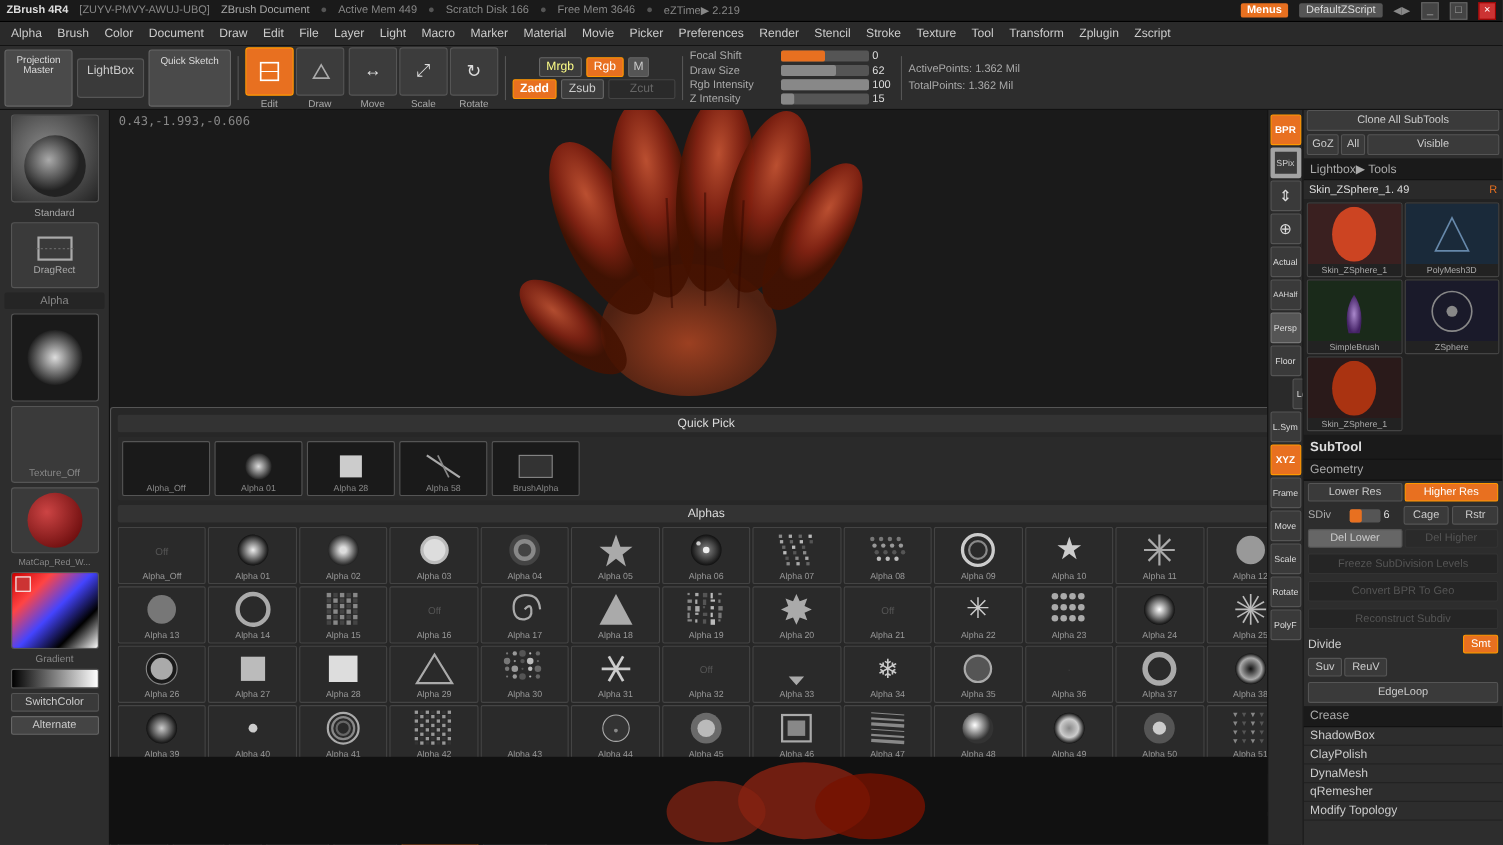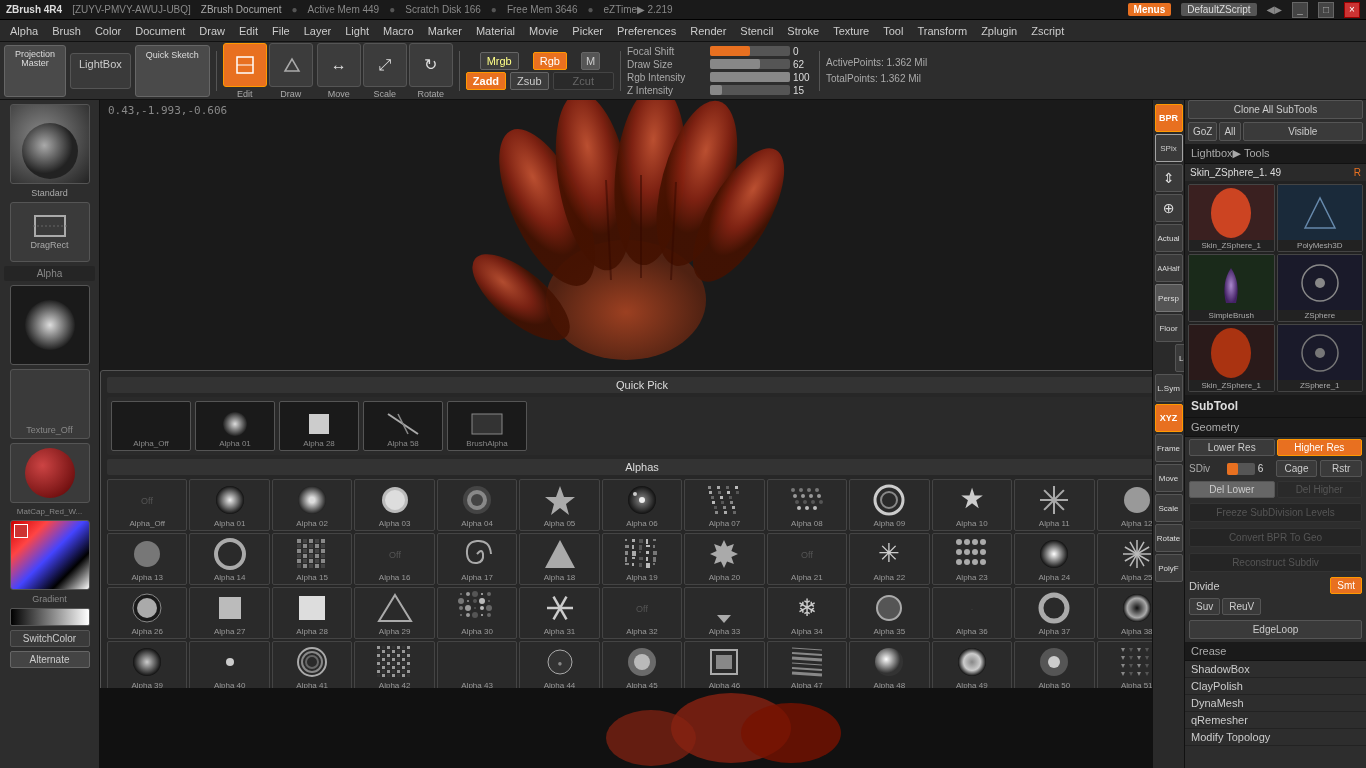--- a/index.html
+++ b/index.html
@@ -612,21 +612,21 @@
       border-radius: 2px;
       display: flex;
       align-items: center;
       justify-content: center;
       font-size: 9px;
       font-weight: bold;
     }
 
     .ci-btn-gray {
       background: #3a3a3a;
-      border: 1px solid #a3a3a3;
+      border: 4px solid #a3a3a3;
       color: #ccc;
       width: 28px;
       height: 28px;
       cursor: pointer;
       border-radius: 2px;
       display: flex;
       align-items: center;
       justify-content: center;
       font-size: 9px;
     }
@@ -804,21 +804,21 @@
     <div style="display:flex;gap:2px;font-size:9px;color:#aaa;">
       <span style="width:44px;text-align:center;">Move</span>
       <span style="width:44px;text-align:center;">Scale</span>
       <span style="width:44px;text-align:center;">Rotate</span>
     </div>
   </div>
 
   <div class="toolbar-sep"></div>
 
   <div style="display:flex;flex-direction:column;gap:2px;align-items:center;">
-    <div style="display:flex;gap:14px;align-items:center;">
+    <div style="display:flex;gap:4px;align-items:center;">
       <div class="rgb-box">Mrgb</div>
       <div class="rgb-box" style="background:#e87020;border-color:#f90;color:#fff;">Rgb</div>
       <div class="rgb-m-box">M</div>
     </div>
     <div style="display:flex;gap:4px;align-items:center;">
       <div class="zadd-box">Zadd</div>
       <div class="zsub-box">Zsub</div>
       <div class="zcut-box">Zcut</div>
     </div>
   </div>
@@ -1957,29 +1957,20 @@
       </div>
 
       <div class="thumb-item">
         <div class="thumb-bg" style="background:#2a1a1a;">
           <svg width="50" height="50">
               <ellipse cx="25" cy="25" rx="20" ry="25" fill="#aa3311"></ellipse>
             </svg>
         </div>
         <div class="thumb-name">Skin_ZSphere_1</div>
       </div>
-      <div class="thumb-item">
-        <div class="thumb-bg" style="background:#1a1a2a;">
-          <svg width="50" height="50">
-              <circle cx="25" cy="25" r="18" fill="none" stroke="#777" stroke-width="1.5"></circle>
-              <circle cx="25" cy="25" r="5" fill="#777"></circle>
-            </svg>
-        </div>
-        <div class="thumb-name">ZSphere_1</div>
-      </div>
     </div>
 
     <div class="rp-section-header rp-subtool-header">SubTool</div>
 
     <div class="rp-section-header">Geometry</div>
 
     <div class="rp-geometry-row">
       <div class="rp-geom-btn">Lower Res</div>
       <div class="rp-geom-btn highlight">Higher Res</div>
     </div>

